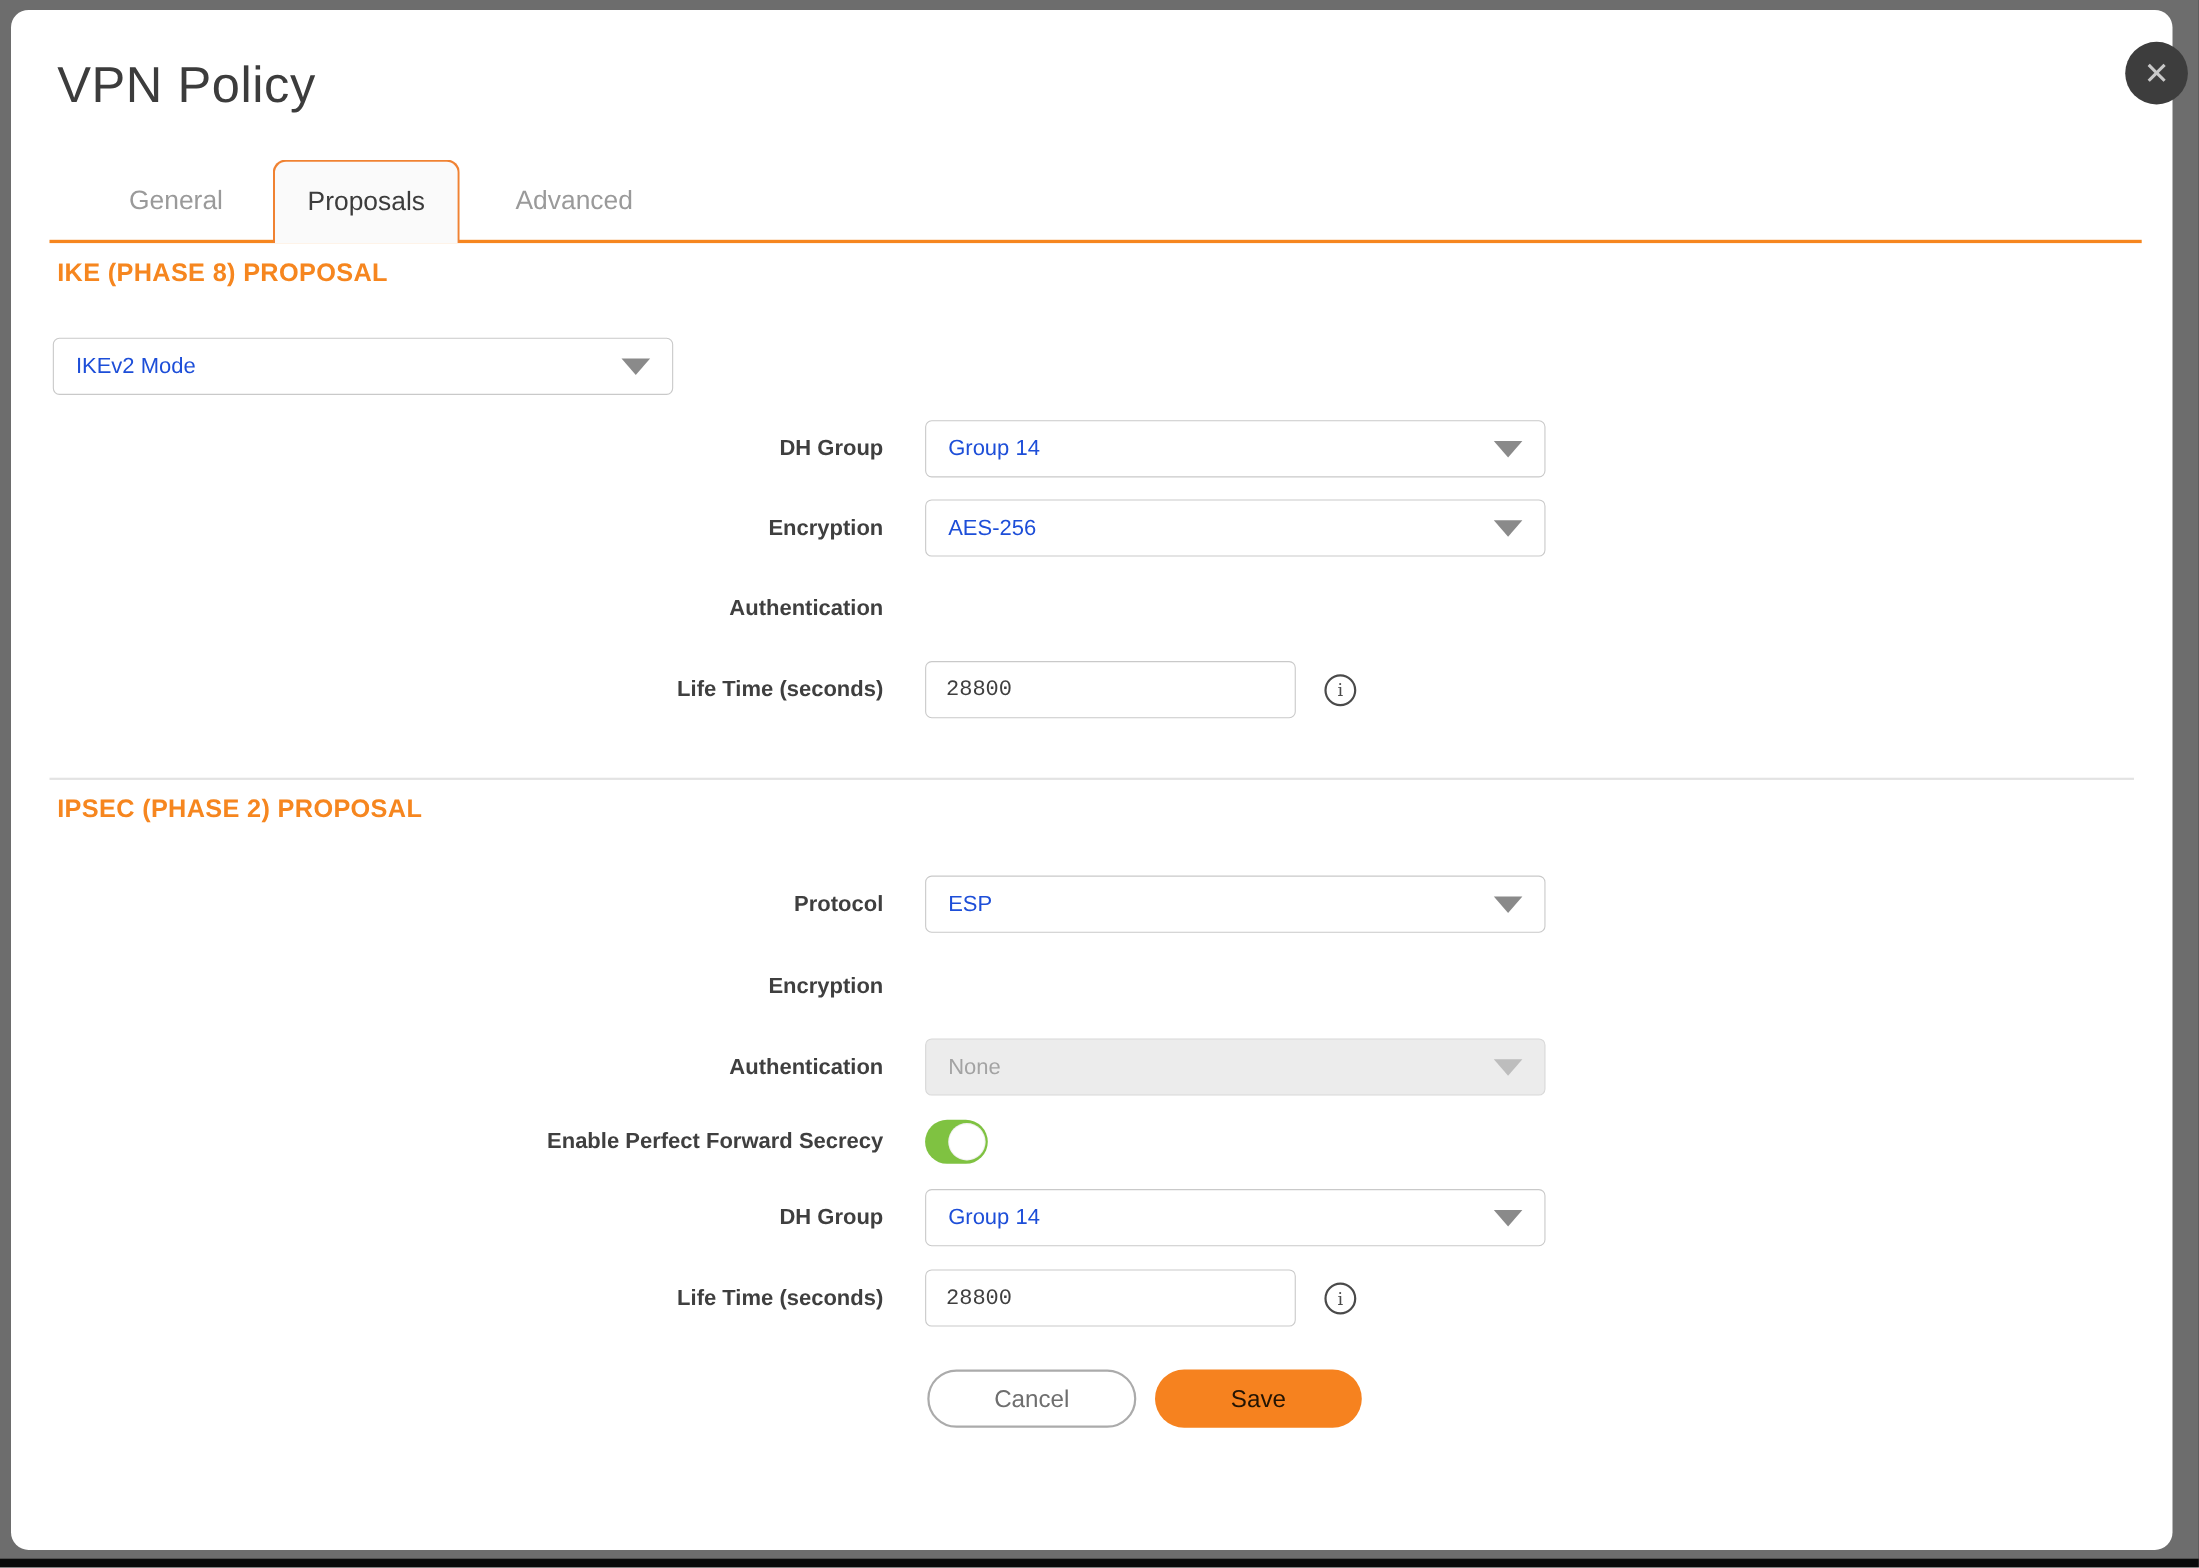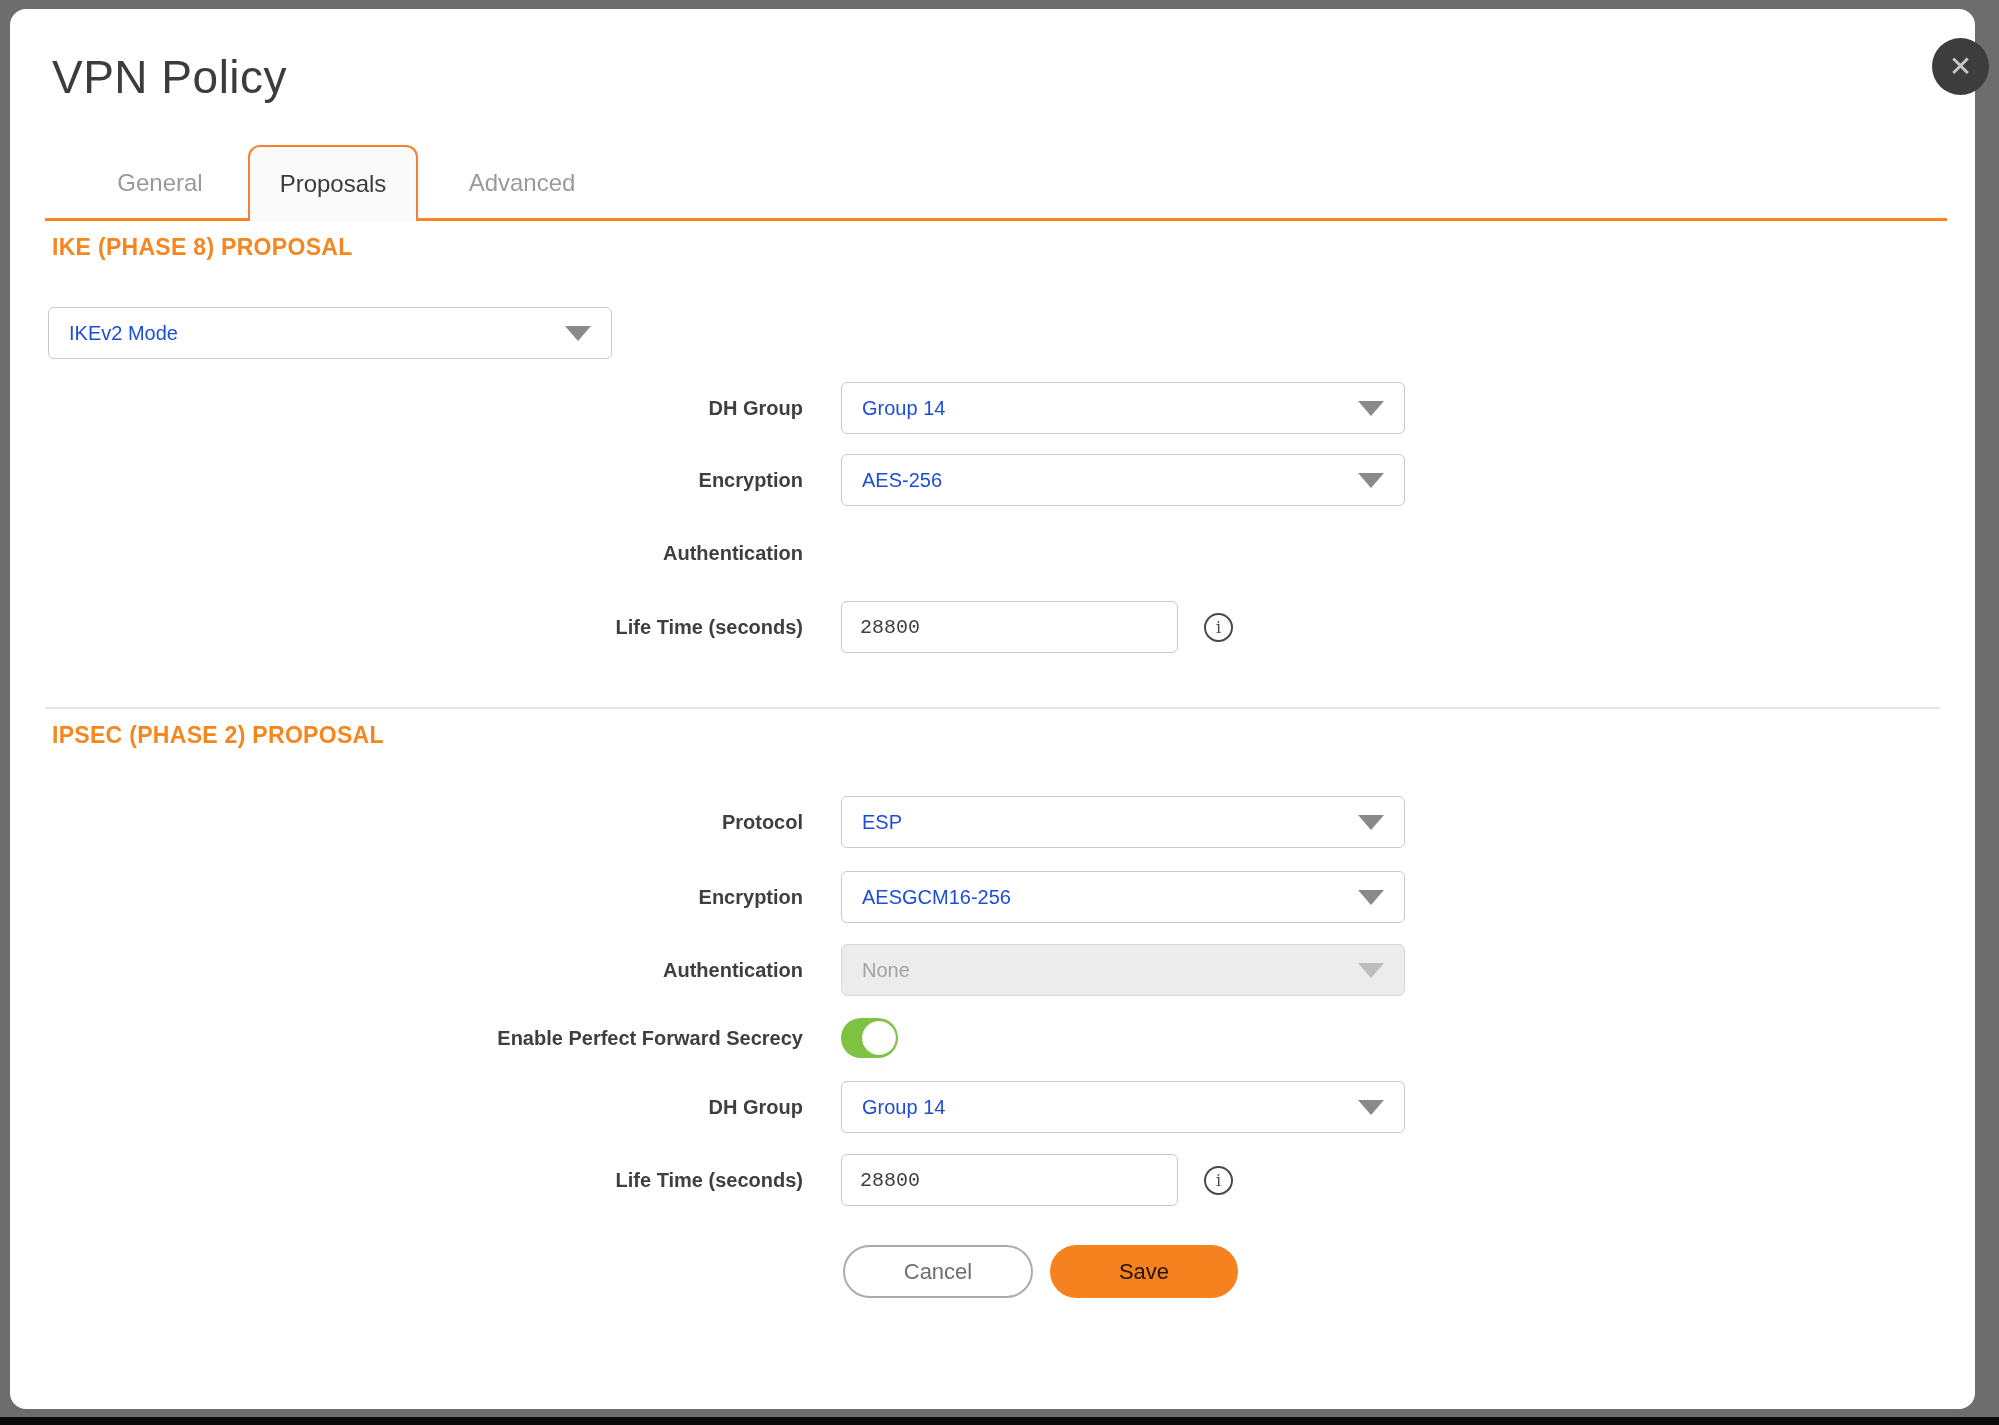--- a/index.html
+++ b/index.html
@@ -184,26 +184,20 @@
     <div class="ctrl">
       <div class="select">
         <span>ESP</span>
         <span class="caret"></span>
       </div>
     </div>
   </div>
 
   <div class="row" style="top:862px">
     <div class="flabel">Encryption</div>
-    <div class="ctrl">
-      <div class="select">
-        <span>AESGCM16-256</span>
-        <span class="caret"></span>
-      </div>
-    </div>
   </div>
 
   <div class="row" style="top:935px">
     <div class="flabel">Authentication</div>
     <div class="ctrl">
       <div class="select disabled">
         <span>None</span>
         <span class="caret"></span>
       </div>
     </div>

